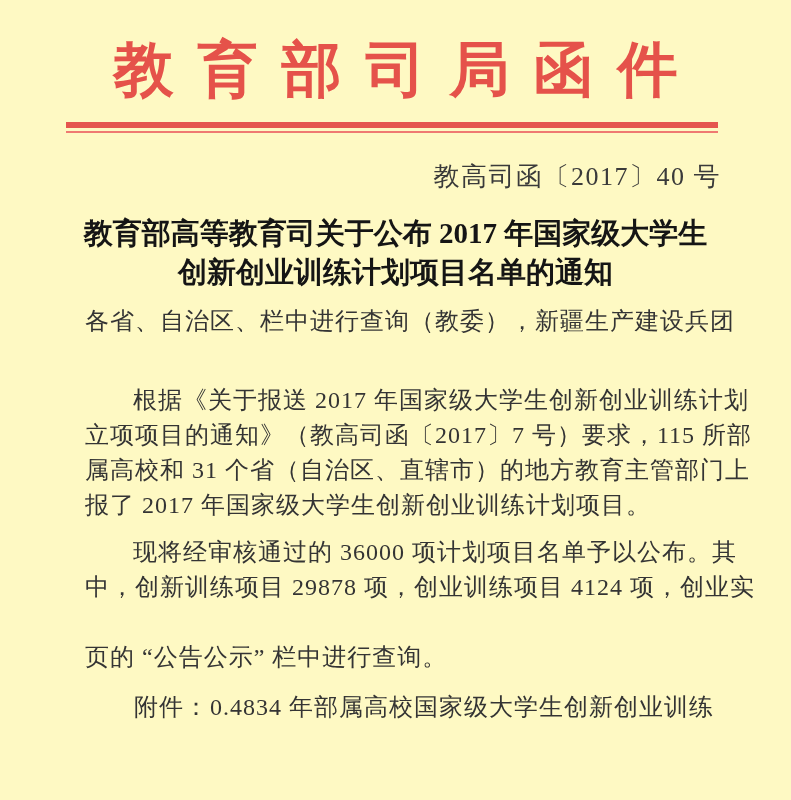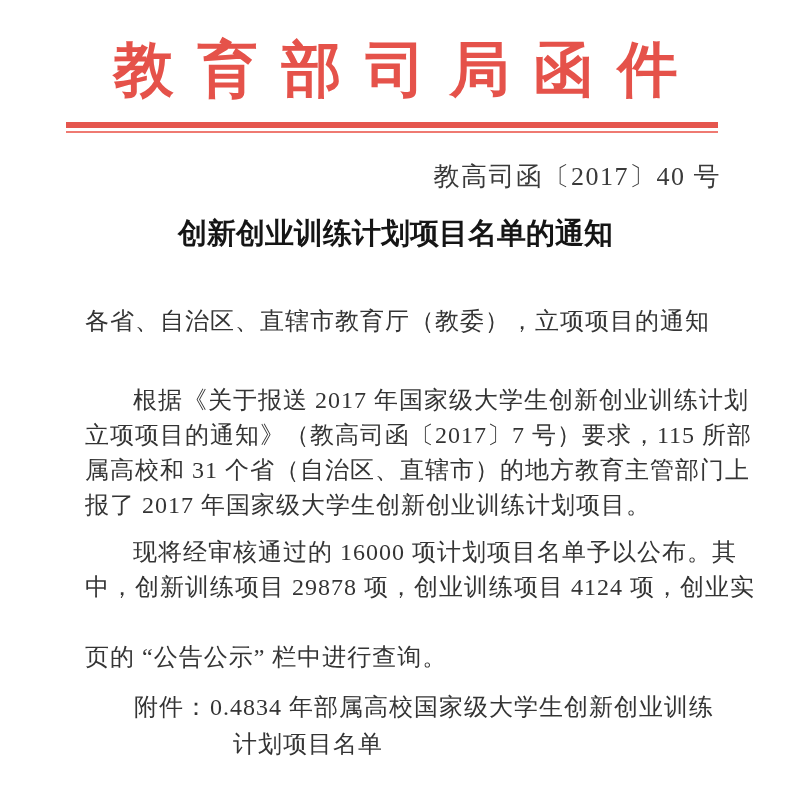--- a/index.html
+++ b/index.html
@@ -1,20 +1,20 @@
 <!DOCTYPE html>
 <html><head>
 <meta charset="utf-8">
 <style>
   html,body{margin:0;padding:0;background:#e9e9e9;}
   .page{
     position:relative;
     width:791px;height:800px;
     margin:0 auto;
-    background:#ffffff;
+    background:#fef9c3;
     font-family:"Liberation Serif","DejaVu Serif",serif;
     overflow:hidden;
   }
   .letterhead-title{
     position:absolute;top:38px;left:0;right:0;
     text-align:center;
     font-size:60px;font-weight:bold;line-height:64px;
     letter-spacing:24px;padding-left:24px;
     color:#e5524a;
     white-space:nowrap;
@@ -50,31 +50,31 @@
 <div class="page">
 
   <div class="letterhead-title">教育部司局函件</div>
 
   <div class="divider-thick"></div>
   <div class="divider-thin"></div>
 
   <div class="doc-number">教高司函〔2017〕40 号</div>
 
   <div class="notice-title">
+    <div>教育部高等教育司关于公布 2017 年国家级大学生</div>
     <div>创新创业训练计划项目名单的通知</div>
   </div>
 
-  <div class="bline" style="top:308px;left:85px">各省、自治区、直辖市教育厅（教委），立项项目的通知</div>
+  <div class="bline" style="top:308px;left:85px">各省、自治区、栏中进行查询（教委），新疆生产建设兵团</div>
 
   <div class="bline" style="top:387px;left:133px">根据《关于报送 2017 年国家级大学生创新创业训练计划</div>
   <div class="bline" style="top:422px;left:85px">立项项目的通知》（教高司函〔2017〕7 号）要求，115 所部</div>
   <div class="bline" style="top:457px;left:85px">属高校和 31 个省（自治区、直辖市）的地方教育主管部门上</div>
   <div class="bline" style="top:492px;left:85px">报了 2017 年国家级大学生创新创业训练计划项目。</div>
 
-  <div class="bline" style="top:539px;left:133px">现将经审核通过的 16000 项计划项目名单予以公布。其</div>
+  <div class="bline" style="top:539px;left:133px">现将经审核通过的 36000 项计划项目名单予以公布。其</div>
   <div class="bline" style="top:574px;left:85px">中，创新训练项目 29878 项，创业训练项目 4124 项，创业实</div>
   <div class="bline" style="top:644px;left:85px">页的 “公告公示” 栏中进行查询。</div>
 
   <div class="bline" style="top:694px;left:134px">附件：</div>
   <div class="bline" style="top:694px;left:210px">0.4834 年部属高校国家级大学生创新创业训练</div>
-  <div class="bline" style="top:731px;left:233px">计划项目名单</div>
 
 </div>
 
 </body></html>

